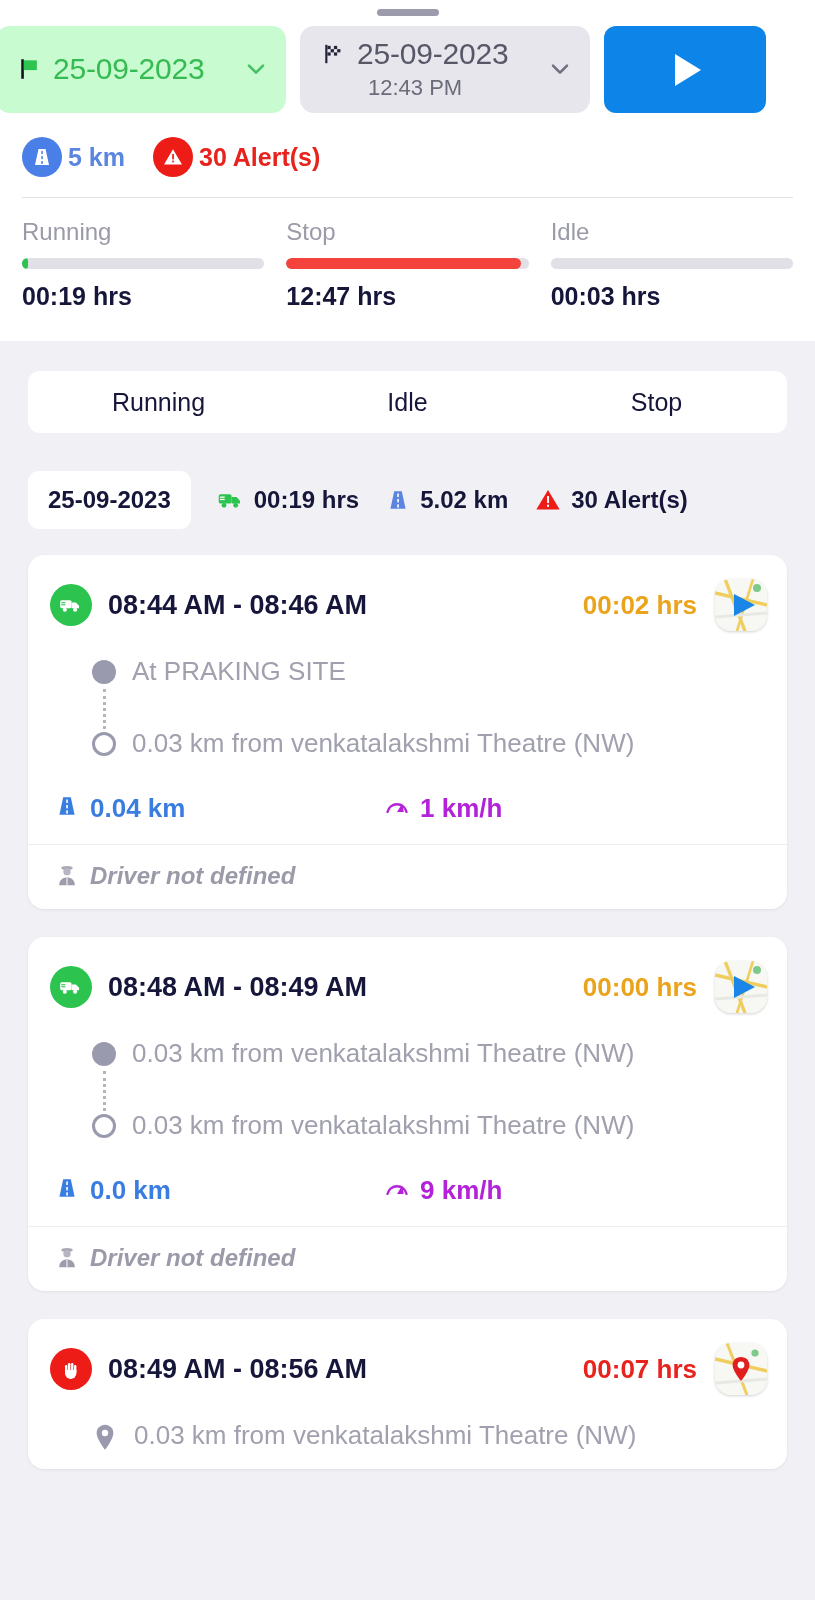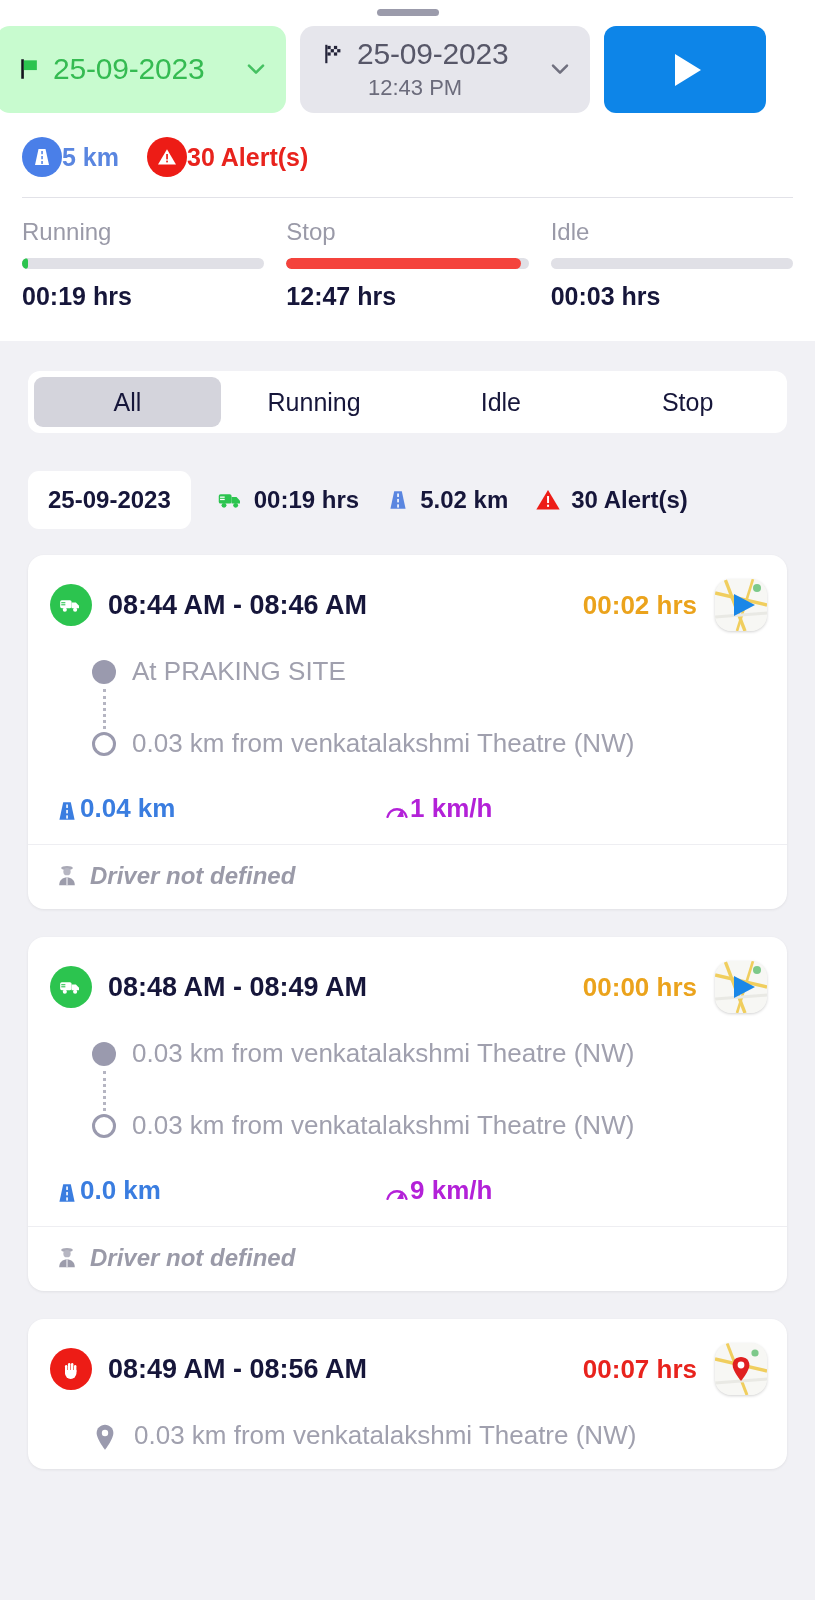--- a/index.html
+++ b/index.html
@@ -99,21 +99,21 @@
     margin-left: 5px;
   }
 
   
   .kmalert-row {
     display: flex;
     align-items: center;
     gap: 28px;
     padding: 24px 0 20px 22px;
   }
-  .kmalert-item { display: flex; align-items: center; gap: 0; }
+  .kmalert-item { display: flex; align-items: center; gap: 6px; }
   .kmalert-item .lbl { font-size: 25px; font-weight: bold; }
   .km-lbl { color: #5a86e0; }
   .alert-lbl { color: #e8231d; }
   .badge-circle {
     width: 40px; height: 40px; border-radius: 50%;
     display: flex; align-items: center; justify-content: center;
   }
   .badge-blue { background: #4a7fe8; }
   .badge-red  { background: #ed1c16; }
 
@@ -280,21 +280,21 @@
     height: 40px;
     border-left: 3px dotted #b5b5c2;
   }
 
   
   .metrics {
     display: flex;
     padding: 16px 22px 20px 26px;
   }
   .metric {
-    display: flex; align-items: flex-end; 
+    display: flex; align-items: flex-start; gap: 10px;
     font-size: 26px; font-weight: bold;
     white-space: nowrap;
   }
   .metric.dist { color: #3a7de0; width: 330px; }
   .metric.spd  { color: #b321d8; }
 
   .card-foot {
     border-top: 1px solid #eeeef2;
     padding: 17px 22px 19px 26px;
     display: flex; align-items: center; gap: 10px;
@@ -402,21 +402,20 @@
           <div class="status-fill" id="fill2" style="width: 0%; background: rgb(244, 67, 60);"></div>
         </div>
         <div class="status-val">00:03 hrs</div>
       </div>
     </div>
   </div>
 
   <div class="body-area">
 
     <div class="tabs">
-      <button class="tab active">All</button>
       <button class="tab">Running</button>
       <button class="tab">Idle</button>
       <button class="tab">Stop</button>
     </div>
 
     <div class="summary">
       <div class="sum-date">25-09-2023</div>
       <div class="sum-item">
         <svg width="28" height="28" viewBox="0 0 24 24">
           <rect x="1.5" y="7" width="11" height="8" rx="1.6" fill="#2cc44f"></rect>

